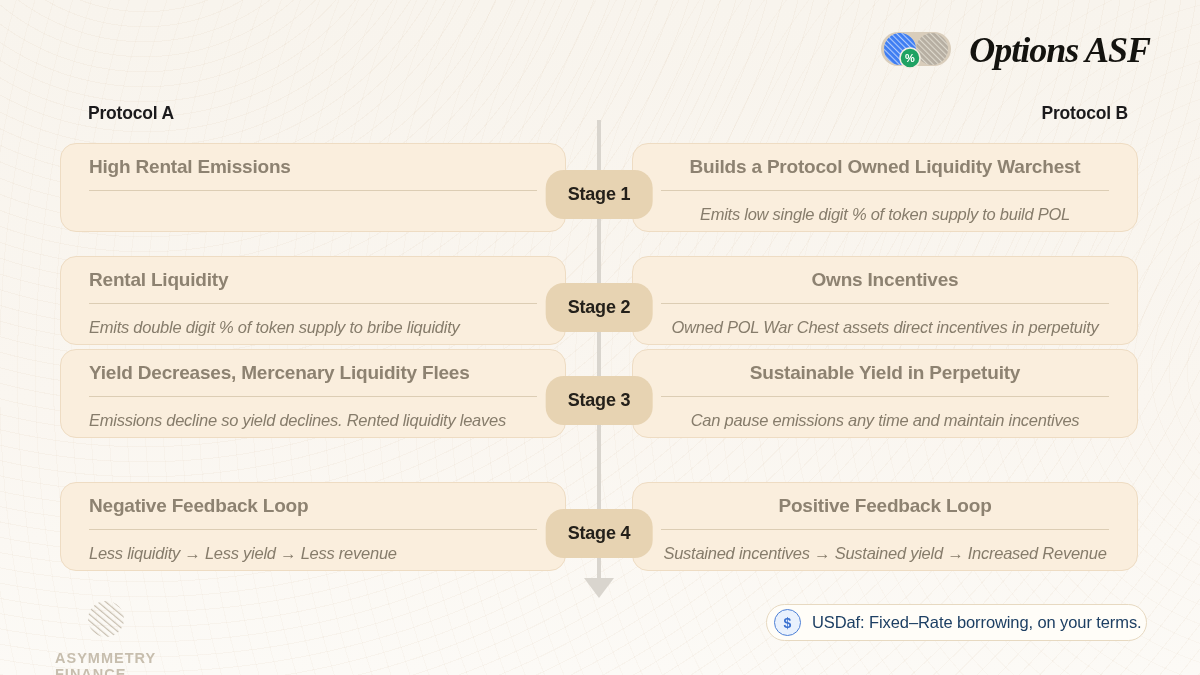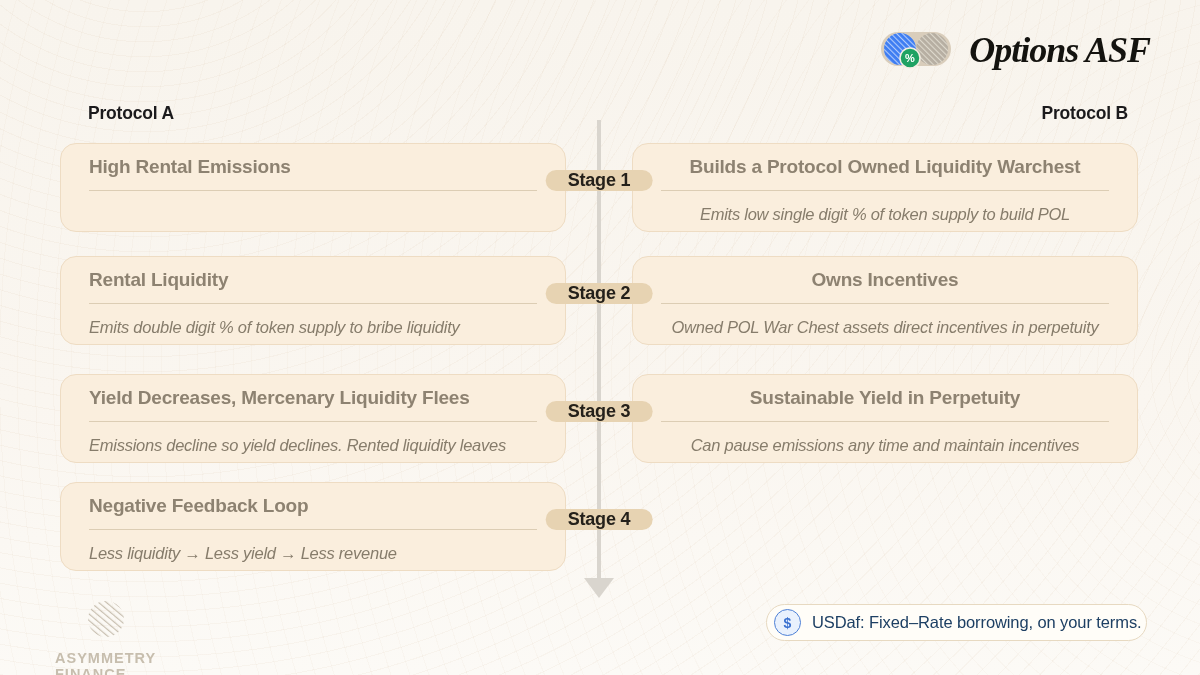--- a/index.html
+++ b/index.html
@@ -28,21 +28,21 @@
     border-left:15px solid transparent;border-right:15px solid transparent;border-top:20px solid #d9d5ce;}
   
   .row{position:absolute;left:0;width:1200px;height:89px;}
   .card{position:absolute;top:0;width:506px;height:89px;box-sizing:border-box;
     background:#faeedd;border:1px solid #eedcc3;border-radius:16px;padding:9px 28px;z-index:1;}
   .card.left{left:60px;text-align:left;}
   .card.right{left:632px;text-align:center;}
   .card-title{font-size:19px;font-weight:700;color:#8d8271;line-height:27px;letter-spacing:-0.2px;white-space:nowrap;}
   .card-divider{border:none;border-top:1px solid #dccdb4;margin:10px 0;}
   .card-desc{font-size:16.5px;font-style:italic;color:#867c6b;line-height:27px;letter-spacing:-0.25px;white-space:nowrap;}
-  .stage-badge{position:absolute;left:599px;top:27px;transform:translateX(-50%);height:21px;
+  .stage-badge{position:absolute;left:599px;top:27px;transform:translateX(-50%);height:49px;
     background:#e7d3b2;border-radius:18px;display:flex;align-items:center;justify-content:center;
     padding:0 22px;font-size:18px;font-weight:700;color:#24201a;letter-spacing:-0.2px;white-space:nowrap;z-index:2;}
   
   .footer-brand{position:absolute;left:55px;top:600px;display:flex;align-items:center;gap:12px;flex-direction:column;}
   .brand-text{font-size:14.5px;font-weight:700;color:#c7beae;letter-spacing:1px;line-height:16px;}
   .usdaf-pill{position:absolute;left:766px;right:53px;top:604px;height:37px;box-sizing:border-box;
     background:#fffdf8;border:1px solid #e7d9c1;border-radius:19px;display:flex;align-items:center;
     gap:11px;padding:0 16px 0 7px;}
   .dollar-icon{width:25px;height:25px;border-radius:50%;border:1.5px solid #4d80d6;background:#e9f1fd;
     color:#3a70cf;font-weight:700;font-size:14px;display:flex;align-items:center;justify-content:center;flex:0 0 auto;}
@@ -104,41 +104,46 @@
       <div class="card-desc">Emits double digit % of token supply to bribe liquidity</div>
     </div>
     <div class="stage-badge">Stage 2</div>
     <div class="card right">
       <div class="card-title">Owns Incentives</div>
       <hr class="card-divider">
       <div class="card-desc">Owned POL War Chest assets direct incentives in perpetuity</div>
     </div>
   </div>
 
-  <div class="row" style="top:374px">
+  <div class="row" style="top:349px">
     <div class="card left">
       <div class="card-title">Yield Decreases, Mercenary Liquidity Flees</div>
       <hr class="card-divider">
       <div class="card-desc">Emissions decline so yield declines. Rented liquidity leaves</div>
     </div>
     <div class="stage-badge">Stage 3</div>
     <div class="card right">
       <div class="card-title">Sustainable Yield in Perpetuity</div>
       <hr class="card-divider">
       <div class="card-desc">Can pause emissions any time and maintain incentives</div>
     </div>
   </div>
 
   <div class="row" style="top:482px">
     <div class="card left">
       <div class="card-title">Negative Feedback Loop</div>
       <hr class="card-divider">
       <div class="card-desc">Less liquidity → Less yield → Less revenue</div>
     </div>
     <div class="stage-badge">Stage 4</div>
+    <div class="card right">
+      <div class="card-title">Positive Feedback Loop</div>
+      <hr class="card-divider">
+      <div class="card-desc">Sustained incentives → Sustained yield → Increased Revenue</div>
+    </div>
   </div>
 
   <div class="footer-brand">
     <svg width="38" height="38" viewBox="0 0 38 38">
       <circle cx="19" cy="19" r="18" fill="url(#stripeTan)"></circle>
     </svg>
     <div class="brand-text">
       <div>ASYMMETRY</div>
       <div>FINANCE</div>
     </div>

